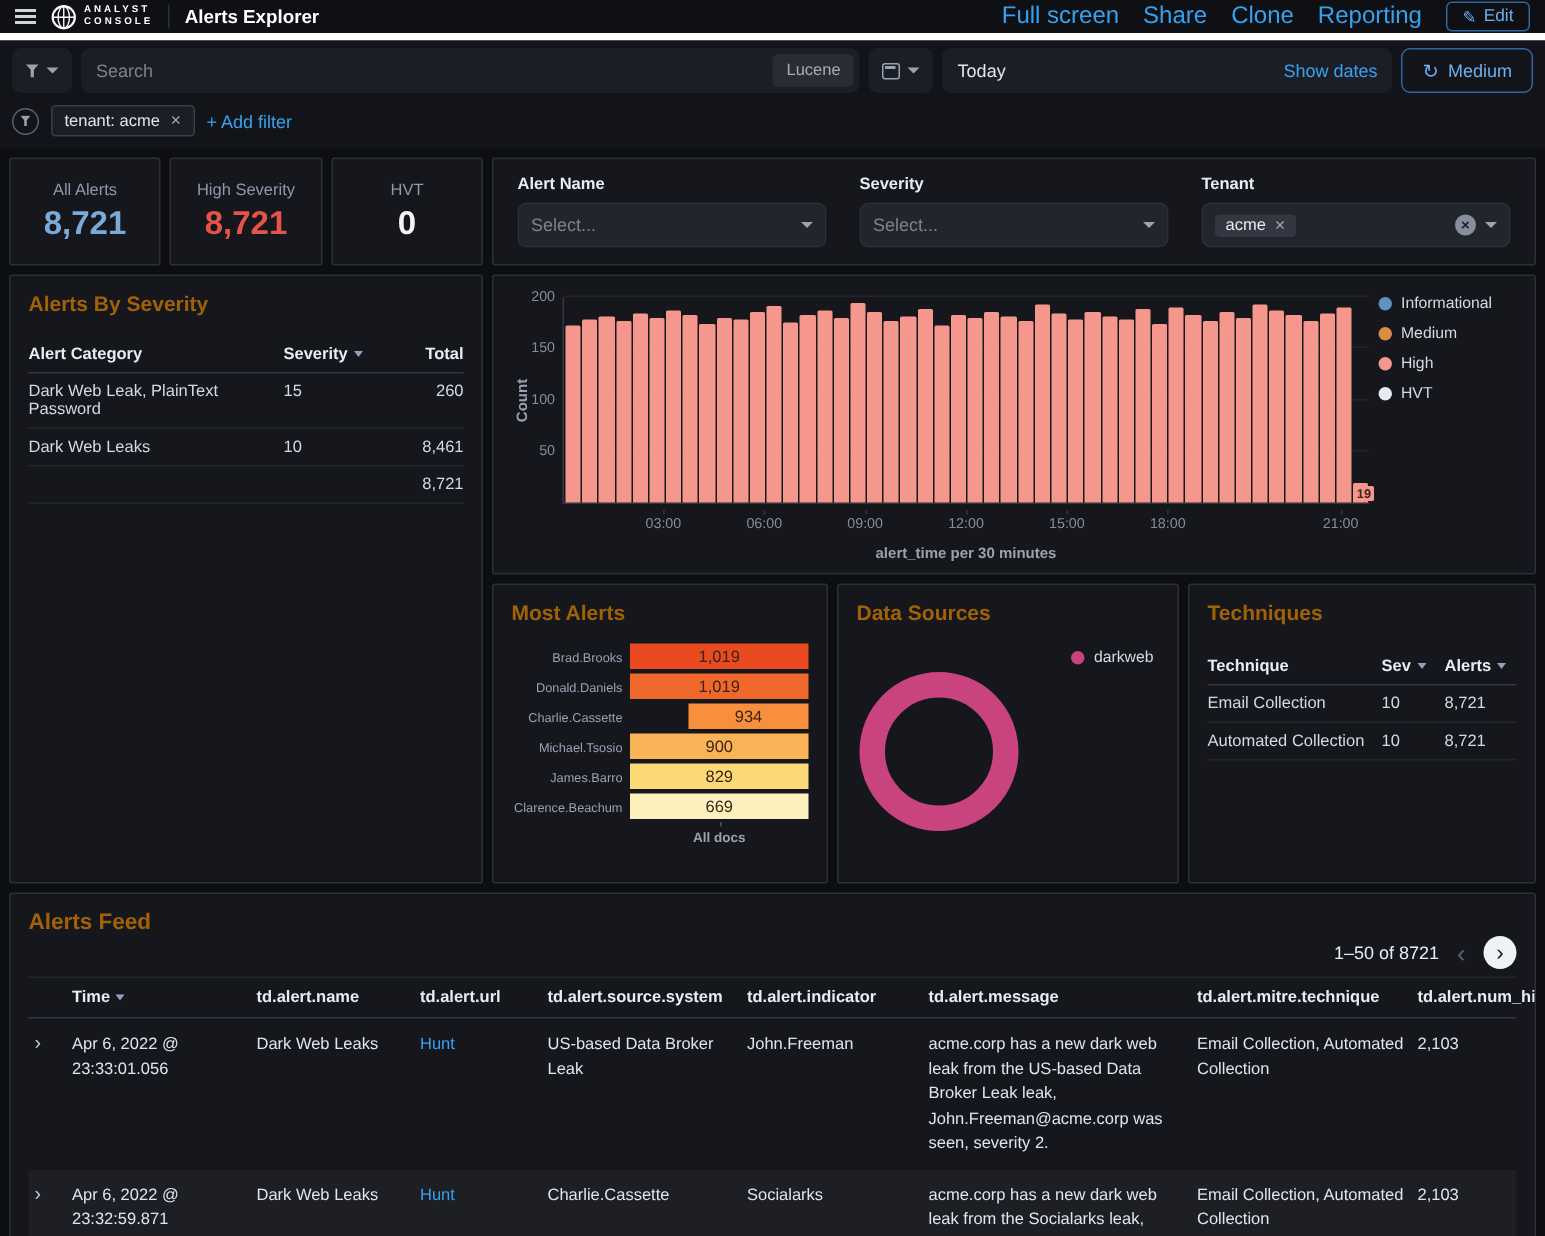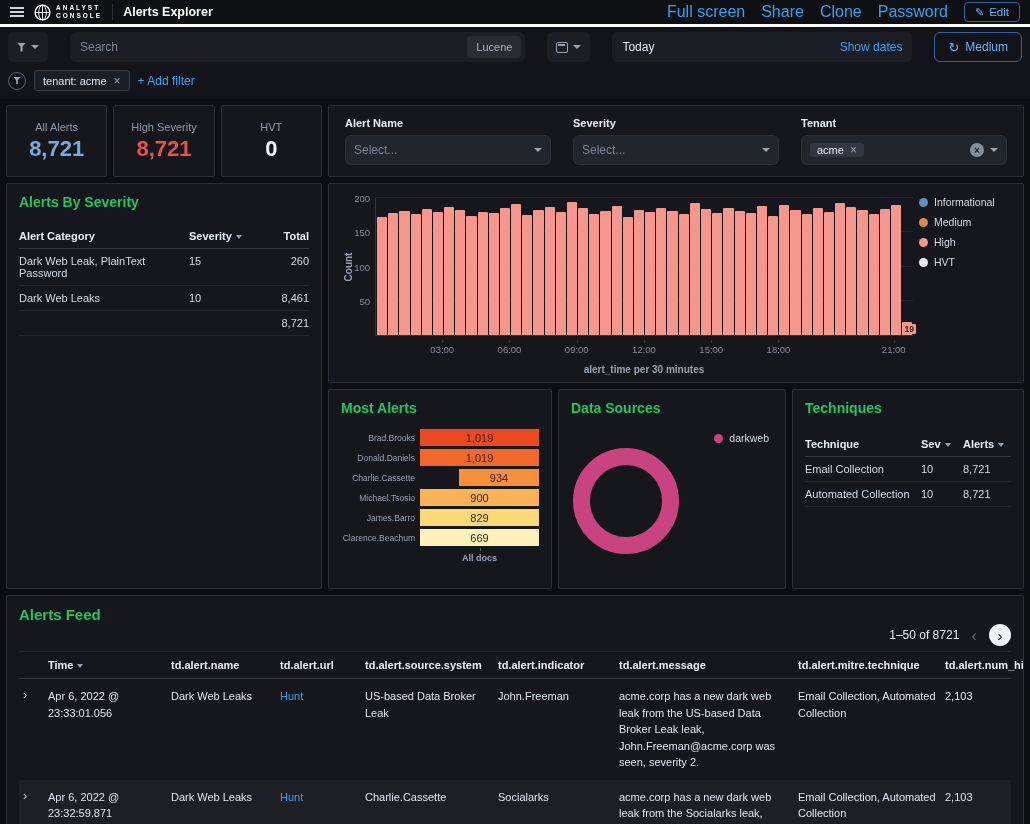--- a/index.html
+++ b/index.html
@@ -1,33 +1,33 @@
 <!DOCTYPE html>
 <html><head>
 <meta charset="utf-8">
 <style>
   *{box-sizing:border-box;margin:0;padding:0;}
   html,body{width:1030px;height:824px;overflow:hidden;}
   body{background:#0d0e11;font-family:"Liberation Sans",sans-serif;color:#dfe5ef;font-size:12px;}
   .cursor{cursor:pointer;}
 
   
-  .topbar{height:27px;display:flex;align-items:center;gap:10px;padding:0 10px;background:#0f1014;border-bottom:3px solid #ffffff;}
+  .topbar{height:27px;display:flex;align-items:center;gap:10px;padding:0 10px;background:#0f1014;border-bottom:5px solid #ffffff;}
   .burger{width:14px;height:10px;border-top:2px solid #cfd4dc;border-bottom:2px solid #cfd4dc;position:relative;}
   .burger::before{content:"";position:absolute;top:2px;left:0;right:0;height:2px;background:#cfd4dc;}
   .logo{display:flex;align-items:center;gap:5px;}
   .logo-text{font-size:6.5px;letter-spacing:2px;line-height:1.25;color:#fff;font-weight:bold;}
   .v-div{width:1px;height:16px;background:#2c2f37;}
   .app-title{font-size:12.5px;font-weight:bold;color:#fff;}
   .top-right{margin-left:auto;display:flex;align-items:center;gap:16px;}
   .top-link{color:#36a2ef;font-size:16px;}
   .edit-btn{display:flex;align-items:center;gap:5px;height:20px;padding:0 10px;border:1px solid #31639f;border-radius:4px;color:#6cb0f0;font-size:11.5px;background:transparent;}
   .i-pencil::before{content:"\270E";font-size:11px;}
 
-  .toolbar{display:flex;gap:22px;padding:5px 8px;align-items:center;background:#131419;}
+  .toolbar{display:flex;gap:6px;padding:5px 8px;align-items:center;background:#131419;}
   .tb-btn{height:30px;background:#1c1e25;border-radius:6px;display:flex;align-items:center;justify-content:center;gap:5px;padding:0 9px;}
   .i-funnel{display:inline-block;width:9px;height:9px;background:#9aa3b2;clip-path:polygon(0 0,100% 0,62% 45%,62% 100%,38% 100%,38% 45%);}
   .chev{width:0;height:0;border-left:4px solid transparent;border-right:4px solid transparent;border-top:4px solid #9aa3b2;}
   .search-box{flex:1;height:30px;background:#1c1e25;border-radius:6px;display:flex;align-items:center;padding:0 4px 0 10px;gap:6px;}
   .search-box input{flex:1;background:transparent;border:0;outline:0;color:#dfe5ef;font-size:12px;font-family:"Liberation Sans",sans-serif;}
   .search-box input::placeholder{color:#7b8290;}
   .lucene{height:22px;padding:0 9px;background:#2a2c34;border-radius:4px;font-size:11px;color:#a6adba;display:flex;align-items:center;}
   .i-cal{width:12px;height:11px;border:1.5px solid #9aa3b2;border-radius:2px;position:relative;}
   .i-cal::before{content:"";position:absolute;left:1px;top:1px;width:7px;height:2px;background:#9aa3b2;}
   .date-area{width:300px;height:30px;background:#1c1e25;border-radius:6px;display:flex;align-items:center;padding:0 10px;gap:8px;}
@@ -37,21 +37,21 @@
 
   .filterbar{display:flex;align-items:center;gap:8px;padding:3px 8px 8px;background:#131419;}
   .f-circle{width:18px;height:18px;border-radius:50%;border:1px solid #596070;display:flex;align-items:center;justify-content:center;}
   .pill{display:flex;align-items:center;gap:7px;height:21px;padding:0 8px;background:#1c1e25;border:1px solid #3a3e48;border-radius:3px;font-size:11px;color:#dfe5ef;}
   .i-close::before{content:"\00D7";color:#9aa3b2;font-size:12px;line-height:1;}
   .add-filter{color:#36a2ef;font-size:12px;}
 
   
   .dash{padding:6px;display:flex;flex-direction:column;gap:6px;}
   .panel{background:#16171d;border:1px solid #2c2f38;border-radius:2px;}
-  .p-title{font-size:14px;font-weight:bold;color:#22c55e;}
+  .p-title{font-size:14px;font-weight:bold;color:#a16207;}
 
   .row1{display:flex;gap:6px;height:72px;}
   .stats{width:316px;display:flex;gap:6px;}
   .stat{flex:1;display:flex;flex-direction:column;align-items:center;justify-content:center;gap:3px;}
   .stat-label{font-size:11px;color:#8e99ab;text-align:center;}
   .stat-value{font-size:22px;font-weight:bold;}
 
   .controls{flex:1;display:flex;gap:22px;padding:11px 16px;}
   .ctrl{flex:1;}
   .ctrl-label{font-size:11px;font-weight:bold;margin-bottom:6px;color:#e8ecf3;}
@@ -148,21 +148,21 @@
       <div>ANALYST</div>
       <div>CONSOLE</div>
     </span>
   </span>
   <span class="v-div"></span>
   <span class="app-title">Alerts Explorer</span>
   <span class="top-right">
     <span class="top-link cursor">Full screen</span>
     <span class="top-link cursor">Share</span>
     <span class="top-link cursor">Clone</span>
-    <span class="top-link cursor">Password</span>
+    <span class="top-link cursor">Reporting</span>
     <button class="edit-btn cursor">
       <span class="i-pencil"></span>
       <span>Edit</span>
     </button>
   </span>
 </div>
 
 <div class="toolbar">
   <span class="tb-btn cursor">
     <span class="i-funnel"></span>

